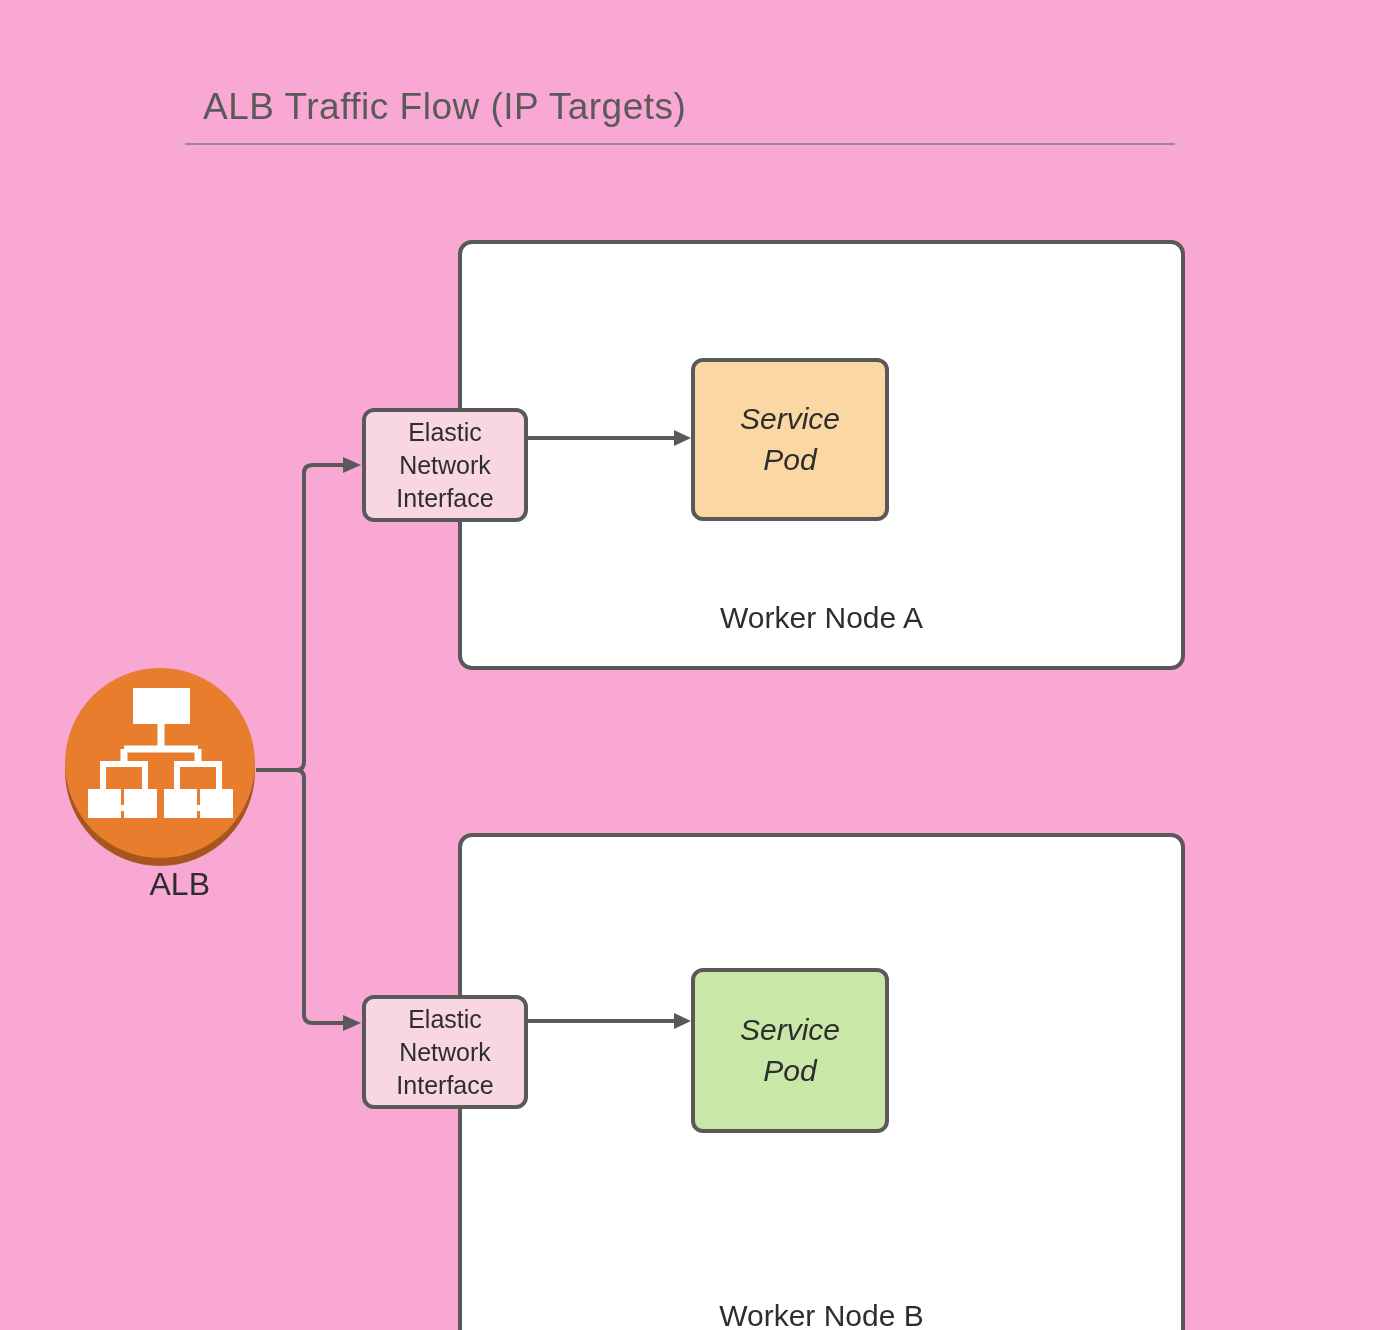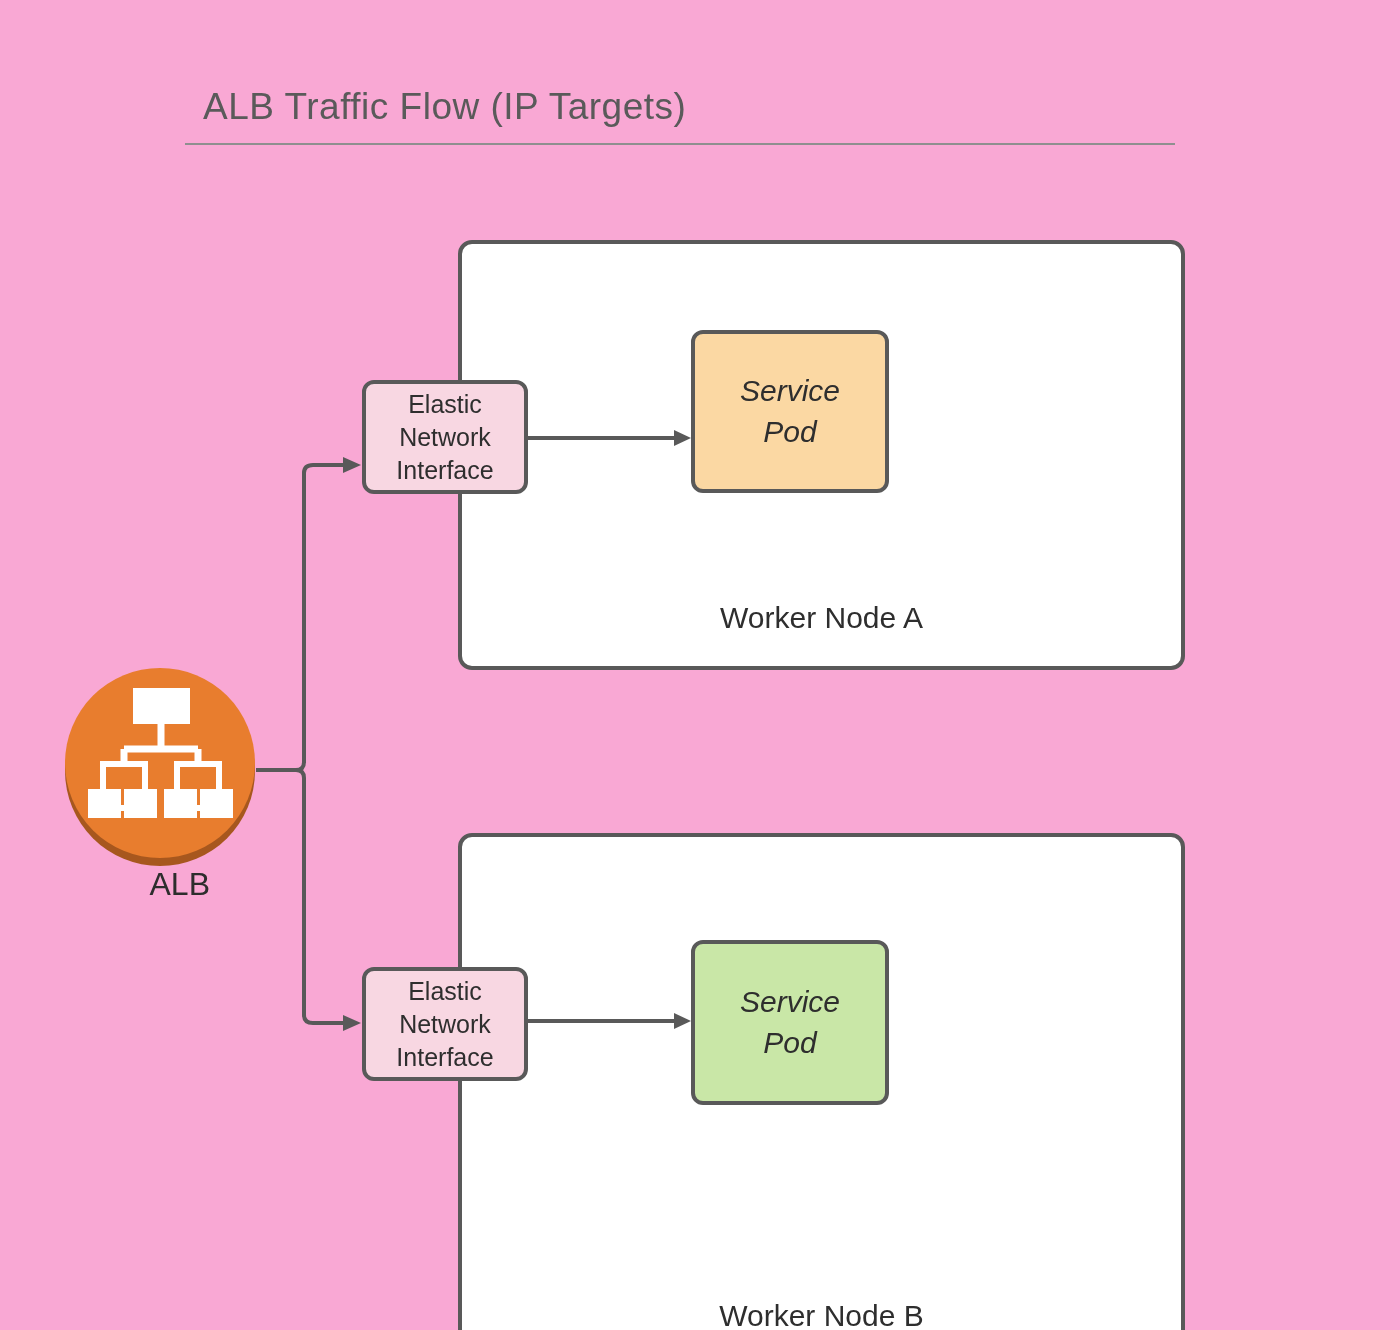--- a/index.html
+++ b/index.html
@@ -47,20 +47,21 @@
   .shape-box {
     box-sizing: border-box;
     border: 4px solid #595959;
     border-radius: 12px;
     display: flex;
     align-items: center;
     justify-content: center;
     text-align: center;
     white-space: pre-line;
     color: #2e2e2e;
+    margin-top: 28px;
   }
   .eni-box { font-size: 25px; line-height: 1.32; }
   #eni-a { left: 362px; top: 380px; width: 166px; height: 114px; }
   #eni-b { left: 362px; top: 967px; width: 166px; height: 114px; }
 
   .pod-box { font-size: 30px; line-height: 1.35; font-style: italic; }
   #pod-a { left: 691px; top: 330px; width: 198px; height: 163px; }
   #pod-b { left: 691px; top: 940px; width: 198px; height: 165px; }
 
   #connector-layer { left: 0; top: 0; width: 1400px; height: 1330px; pointer-events: none; }

